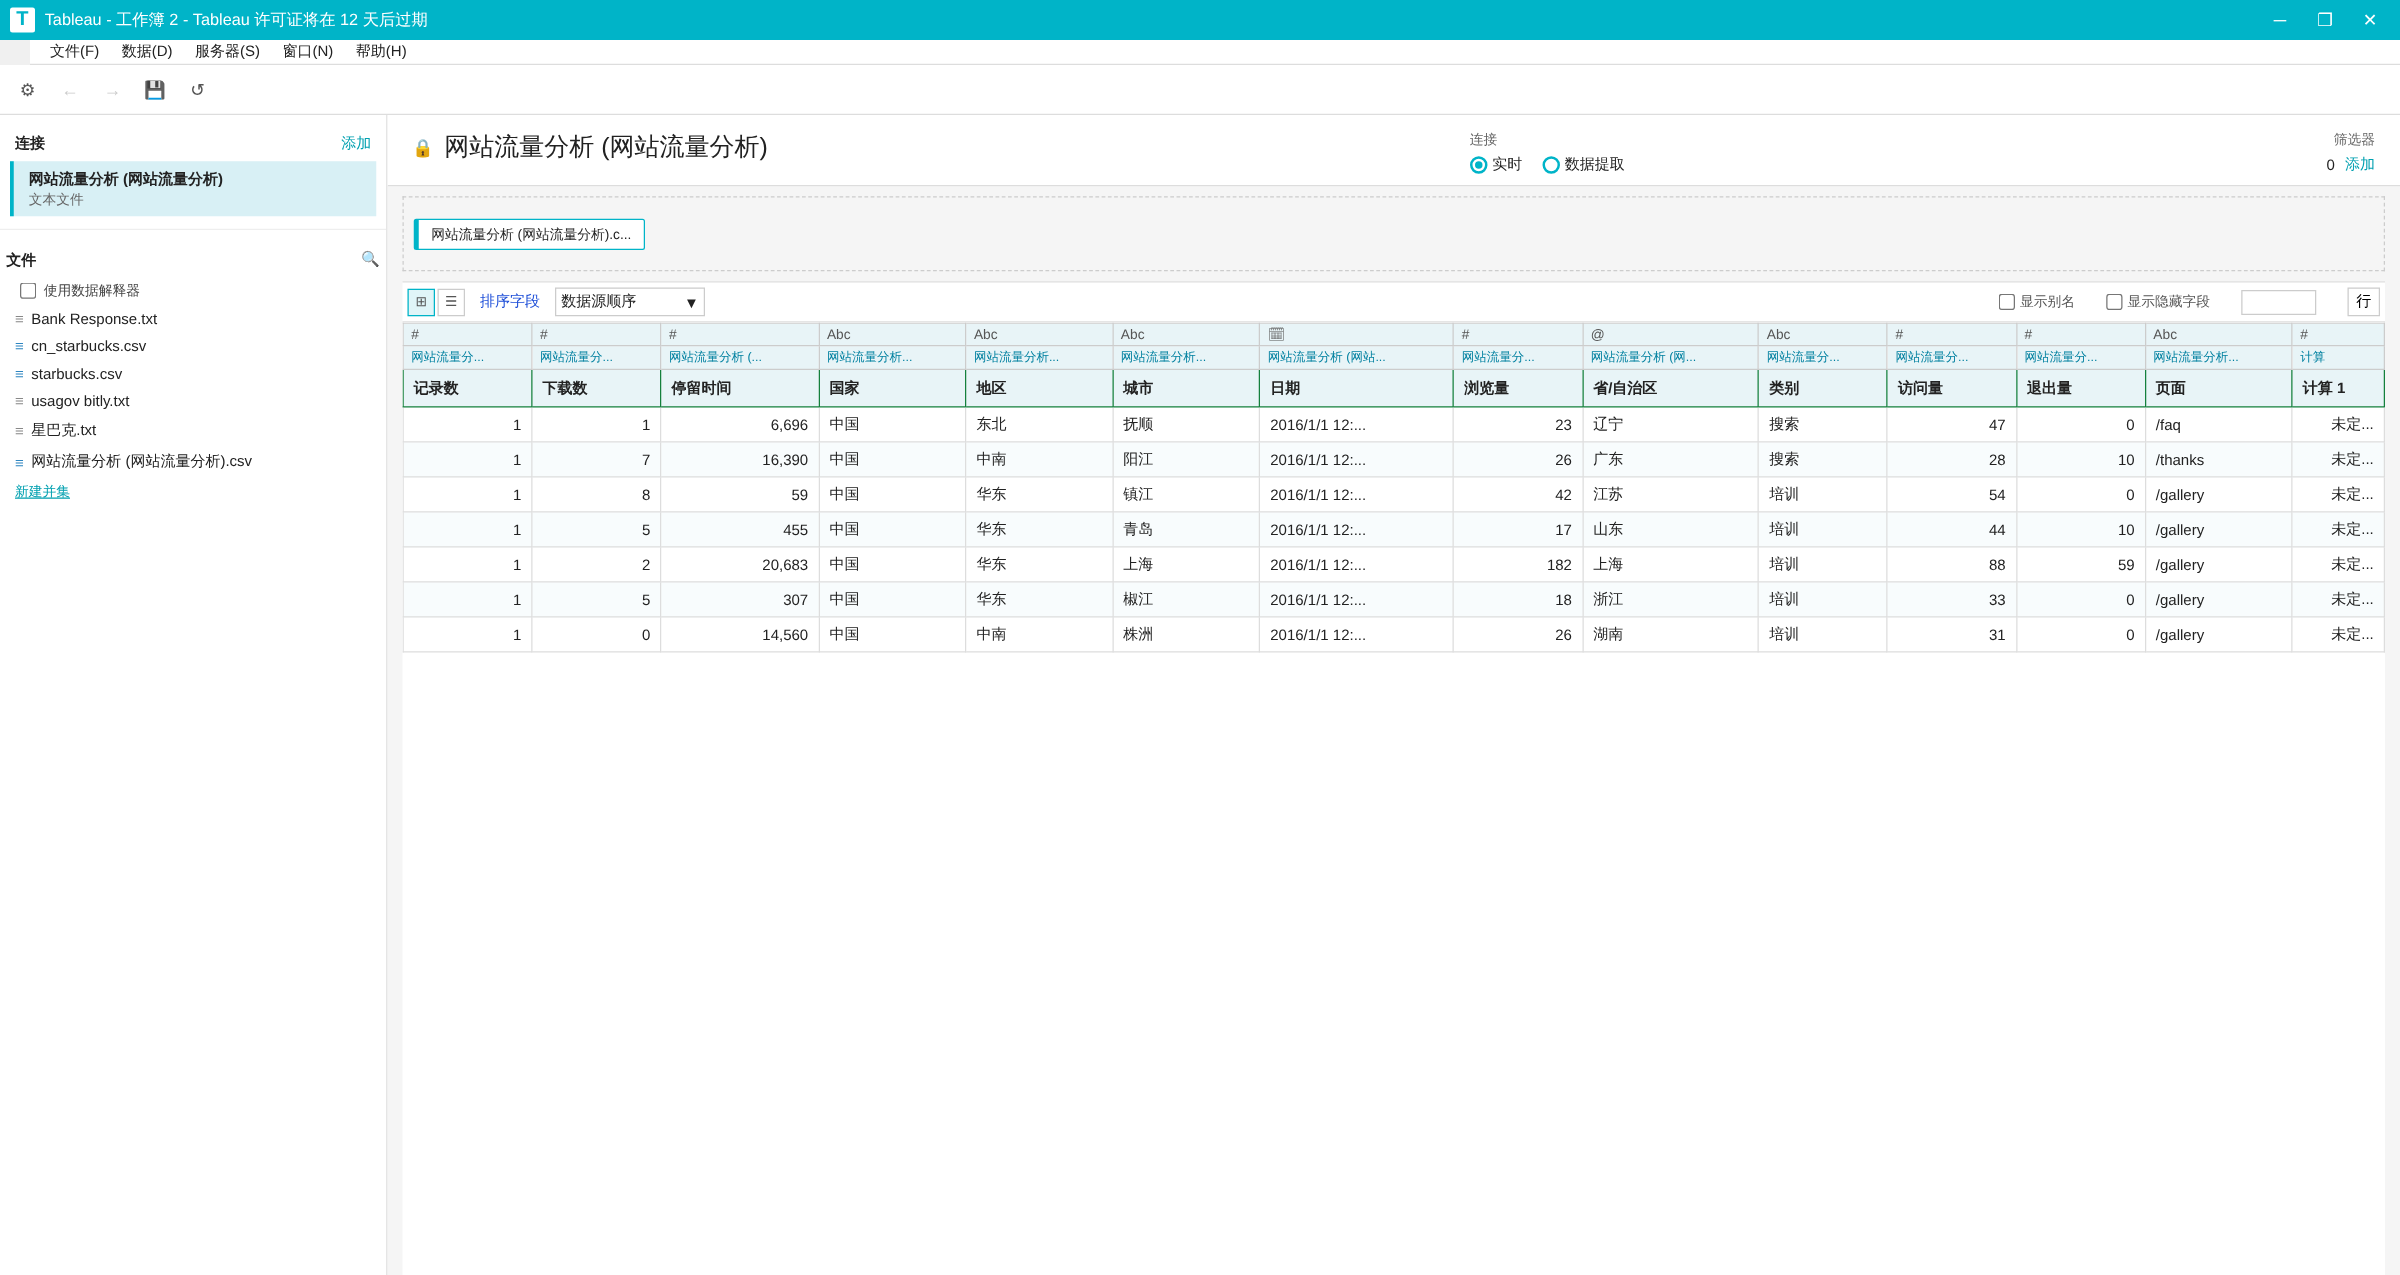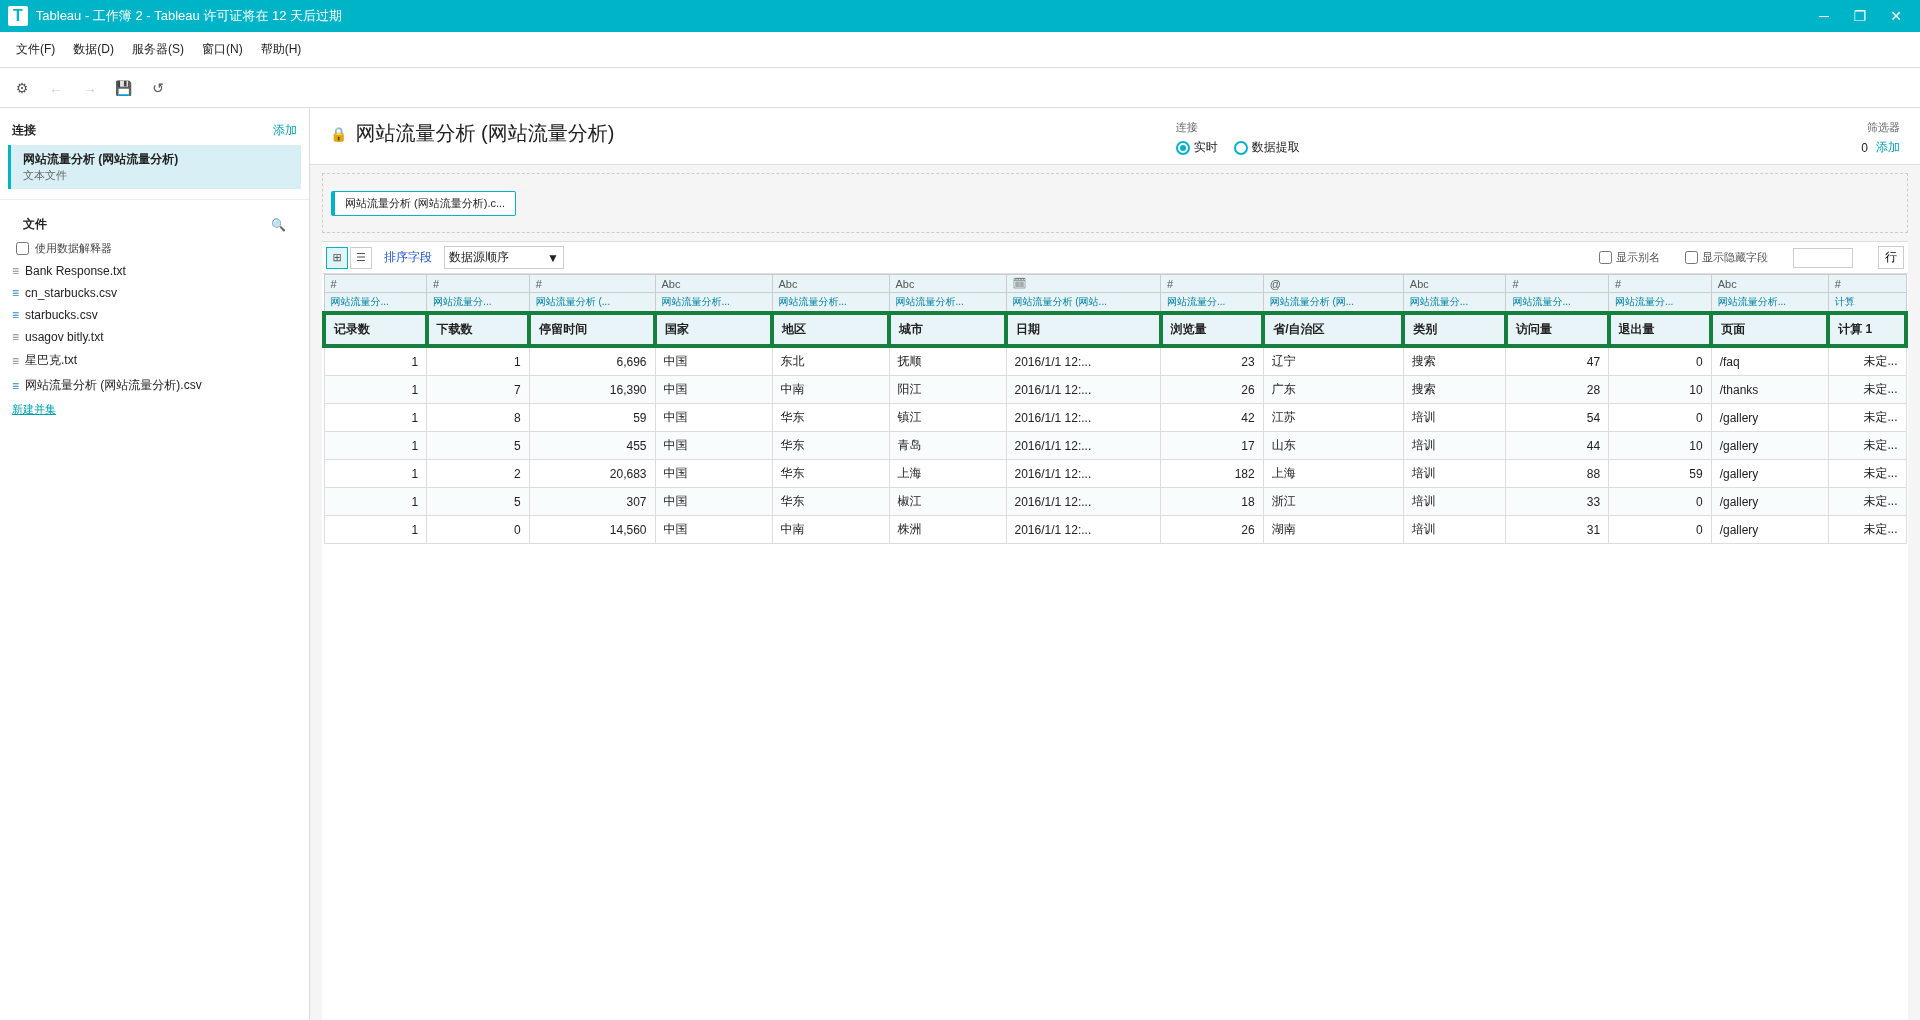--- a/index.html
+++ b/index.html
@@ -20,26 +20,27 @@
     #titlebar-right { display: flex; gap: 4px; }
     .titlebar-btn {
       width: 32px; height: 32px;
       display: flex; align-items: center; justify-content: center;
       color: white; font-size: 14px; cursor: pointer;
     }
 
     
     #menubar {
       background: #fff;
-      height: 36px;
+      height: 20px;
       display: flex;
       align-items: center;
       padding: 0 8px;
       border-bottom: 1px solid #ddd;
       gap: 2px;
+      margin-left: 24px;
     }
     .menu-item {
       padding: 4px 8px;
       cursor: pointer;
       font-size: 12px;
       color: #222;
     }
 
     
     #app { display: flex; flex-direction: column; height: calc(1020px - 60px); }
@@ -100,22 +101,21 @@
     }
     .connection-item .conn-name { font-size: 12px; color: #222; font-weight: bold; }
     .connection-item .conn-type { font-size: 11px; color: #666; }
 
     .file-divider { height: 1px; background: #eee; margin: 8px 0; }
 
     .files-section { padding: 4px 0; }
     .files-header {
       display: flex;
       justify-content: space-between;
-      align-items: center;
-      padding: 4px 23px;
+      padding: 4px 5px;
       font-weight: bold;
       font-size: 12px;
     }
 
     .checkbox-row {
       display: flex;
       align-items: center;
       gap: 6px;
       padding: 4px 16px;
       font-size: 11px;
@@ -308,21 +308,21 @@
       color: #0080a0;
       font-size: 10px;
       white-space: nowrap;
       overflow: hidden;
       text-overflow: ellipsis;
       max-width: 120px;
     }
     .col-header-row th {
       background: #e8f4f7;
       padding: 6px 8px;
-      border: 4px solid #15803d;
+      border: 1px solid #15803d;
       text-align: left;
       font-weight: bold;
       font-size: 12px;
       color: #222;
       white-space: nowrap;
     }
     tbody tr:nth-child(odd) td { background: #fff; }
     tbody tr:nth-child(even) td { background: #f8fcfd; }
     tbody td {
       padding: 5px 8px;

